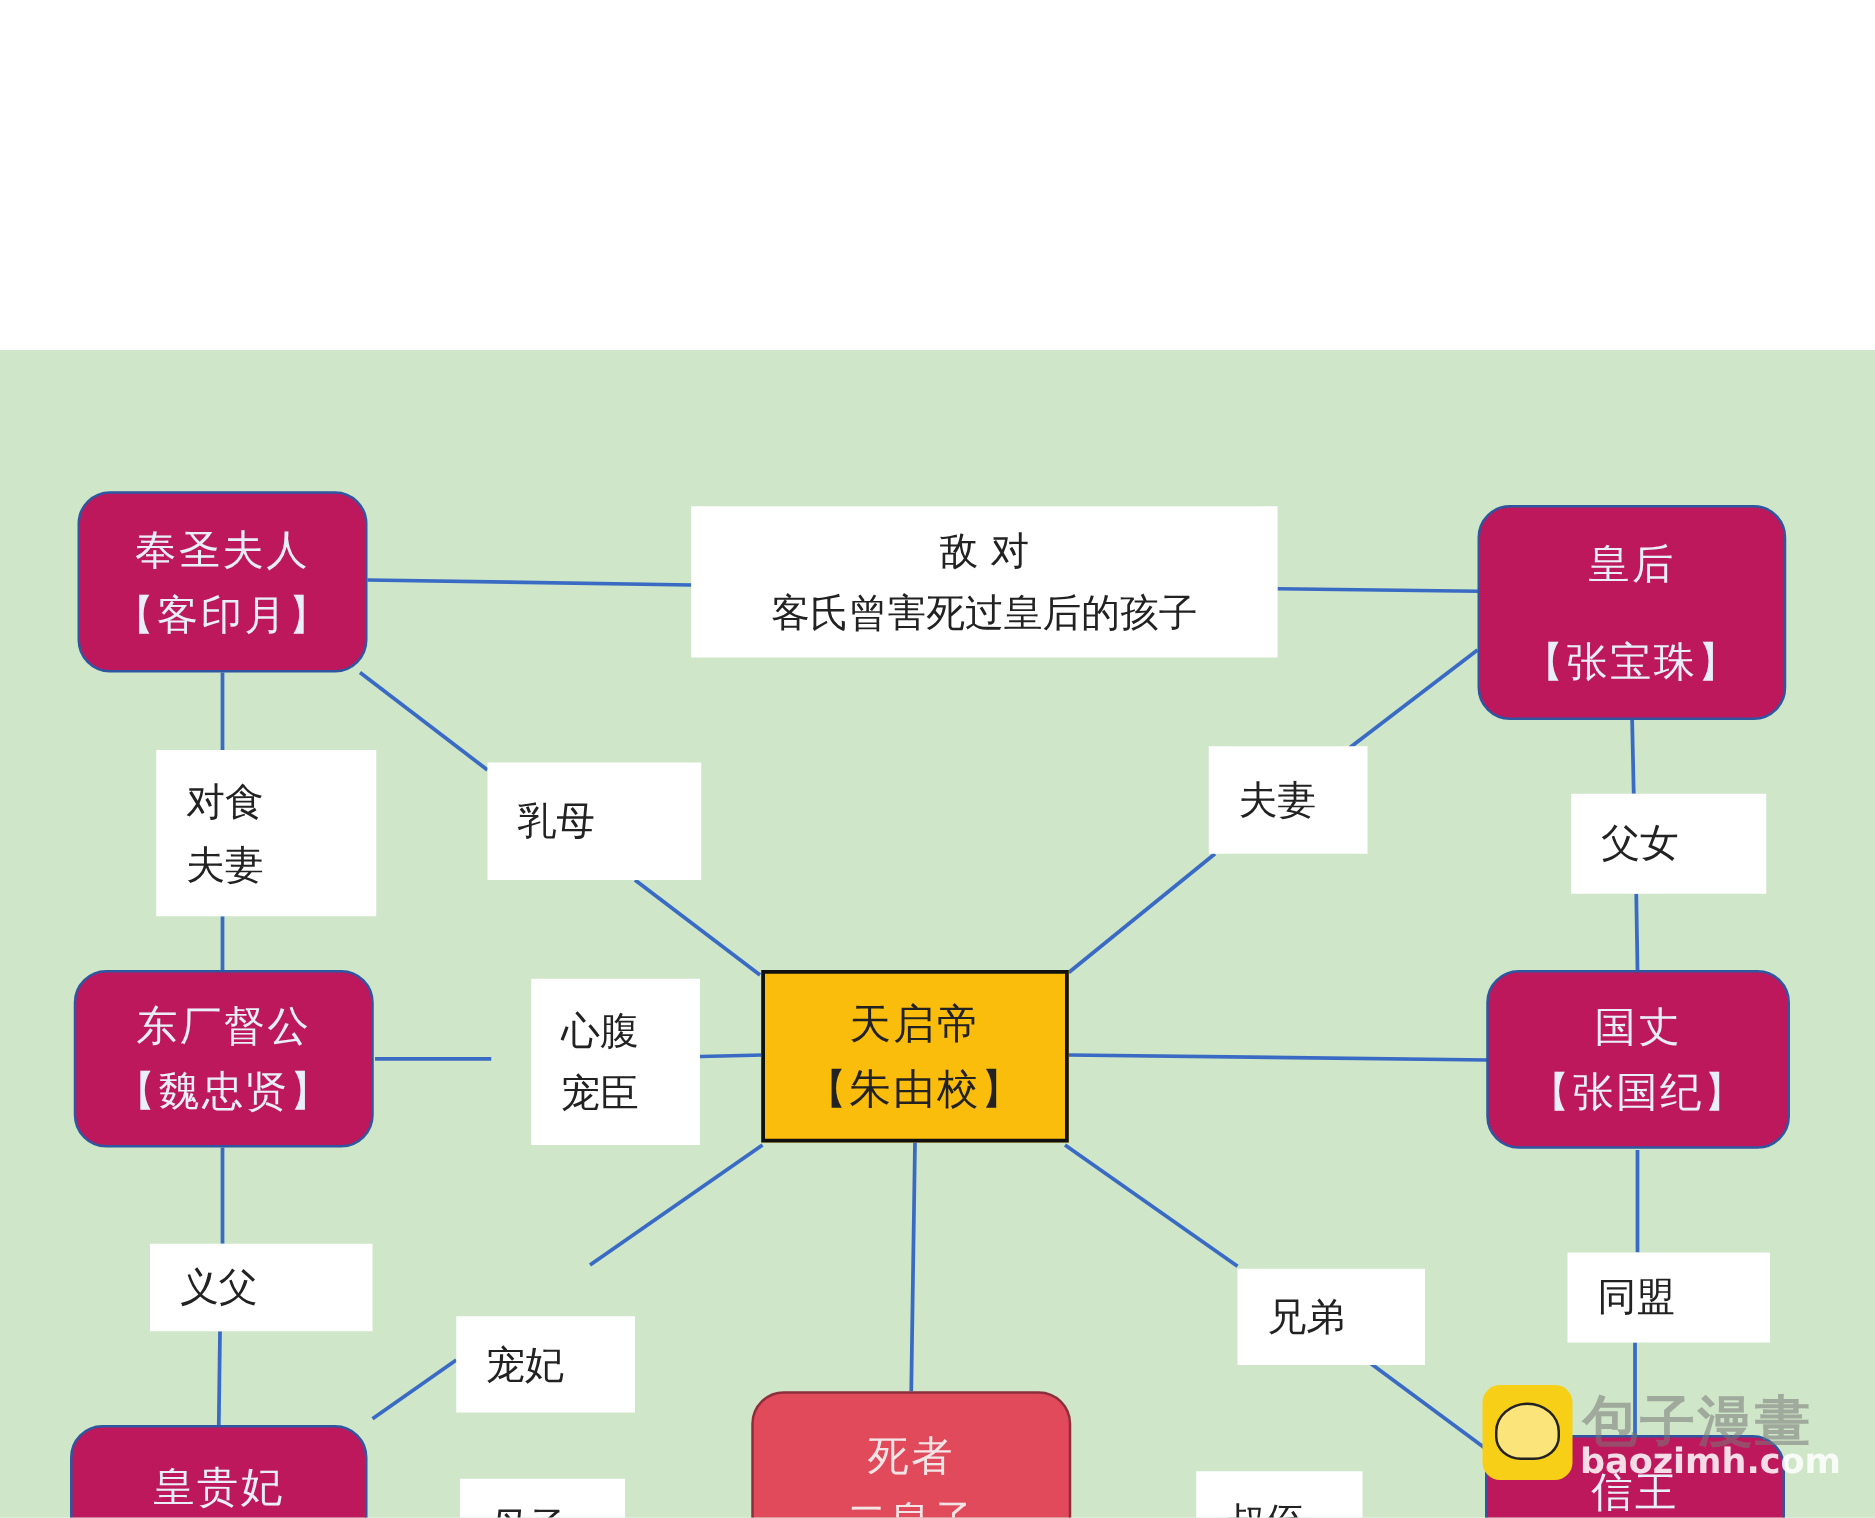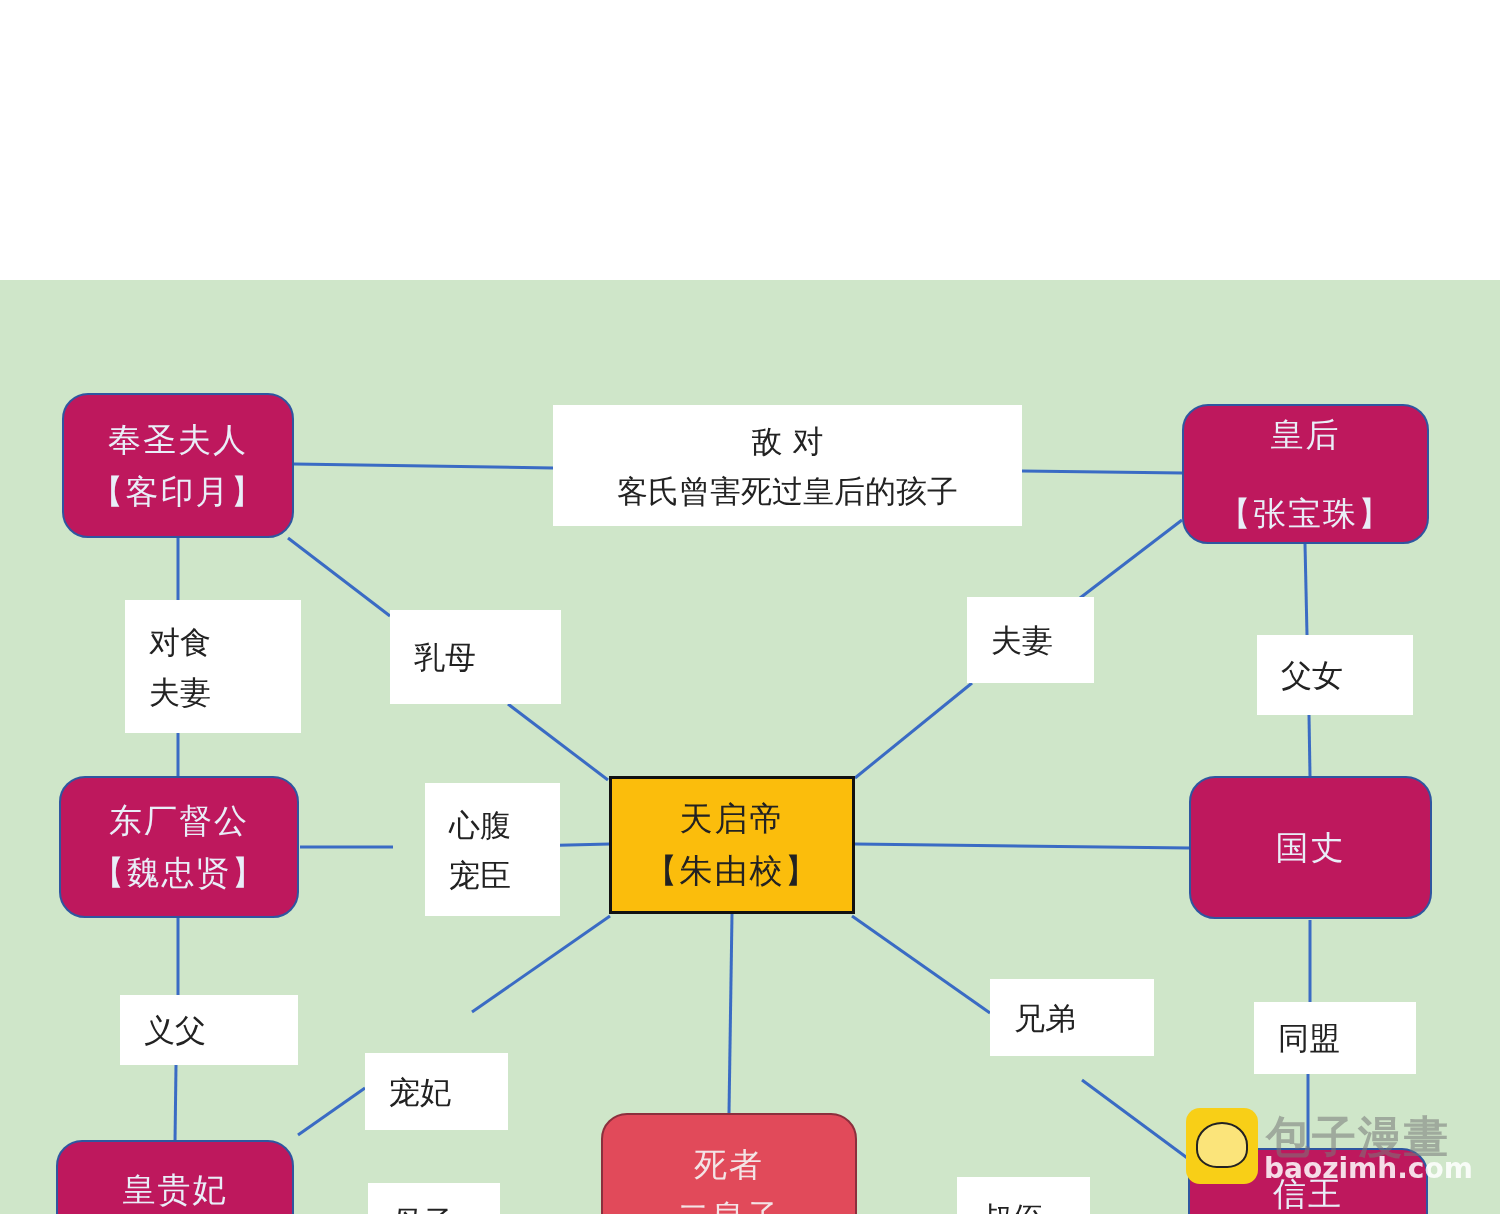--- a/index.html
+++ b/index.html
@@ -57,34 +57,35 @@
 
       <line x1="1310" y1="640" x2="1310" y2="722"></line>
       <line x1="1308" y1="794" x2="1308" y2="870"></line>
     </g>
   </svg>
 
   <div class="node" style="left:62px;top:113px;width:232px;height:145px;">
     <span>奉圣夫人</span>
     <span>【客印月】</span>
   </div>
-  <div class="node" style="left:1182px;top:124px;width:247px;height:140px;gap:27px;">
+  <div class="node" style="left:1182px;top:124px;width:247px;height:172px;gap:27px;">
     <span>皇后</span>
     <span>【张宝珠】</span>
   </div>
   <div class="node" style="left:59px;top:496px;width:240px;height:142px;">
     <span>东厂督公</span>
     <span>【魏忠贤】</span>
   </div>
   <div class="node center" style="left:609px;top:496px;width:246px;height:138px;">
     <span>天启帝</span>
     <span>【朱由校】</span>
   </div>
   <div class="node" style="left:1189px;top:496px;width:243px;height:143px;">
     <span>国丈</span>
+    <span>【张国纪】</span>
   </div>
   <div class="node" style="left:56px;top:860px;width:238px;height:140px;justify-content:flex-start;padding-top:22px;">
     <span>皇贵妃</span>
     <span></span>
   </div>
   <div class="node dead" style="left:601px;top:833px;width:256px;height:150px;justify-content:flex-start;padding-top:24px;">
     <span>死者</span>
     <span>二皇子</span>
   </div>
   <div class="node" style="left:1188px;top:868px;width:240px;height:140px;justify-content:flex-start;padding-top:18px;">
@@ -112,21 +113,21 @@
   <div class="label" style="left:393px;top:503px;width:135px;height:133px;margin-left:32px;">
     <span>心腹</span>
     <span>宠臣</span>
   </div>
   <div class="label" style="left:120px;top:715px;width:178px;height:70px;">
     <span>义父</span>
   </div>
   <div class="label" style="left:365px;top:731px;width:143px;height:77px;margin-top:42px;">
     <span>宠妃</span>
   </div>
-  <div class="label" style="left:990px;top:699px;width:164px;height:77px;">
+  <div class="label" style="left:990px;top:735px;width:150px;height:77px;">
     <span>兄弟</span>
   </div>
   <div class="label" style="left:1254px;top:722px;width:162px;height:72px;">
     <span>同盟</span>
   </div>
   <div class="label" style="left:368px;top:903px;width:132px;height:70px;justify-content:flex-start;padding-top:14px;">
     <span>母子</span>
   </div>
   <div class="label" style="left:957px;top:897px;width:133px;height:70px;justify-content:flex-start;padding-top:16px;">
     <span>叔侄</span>

